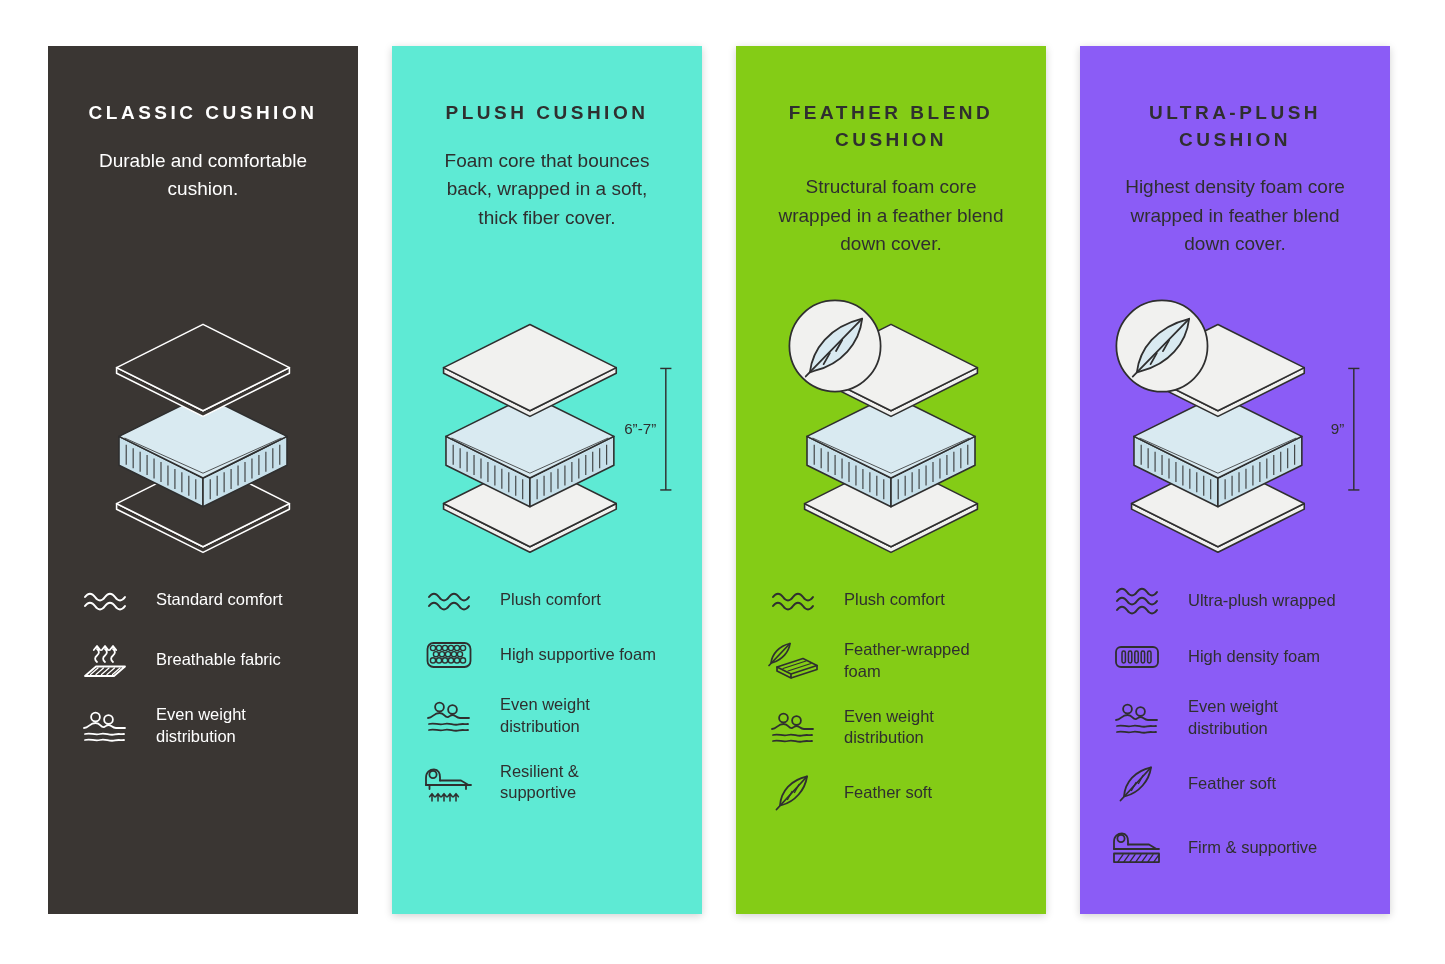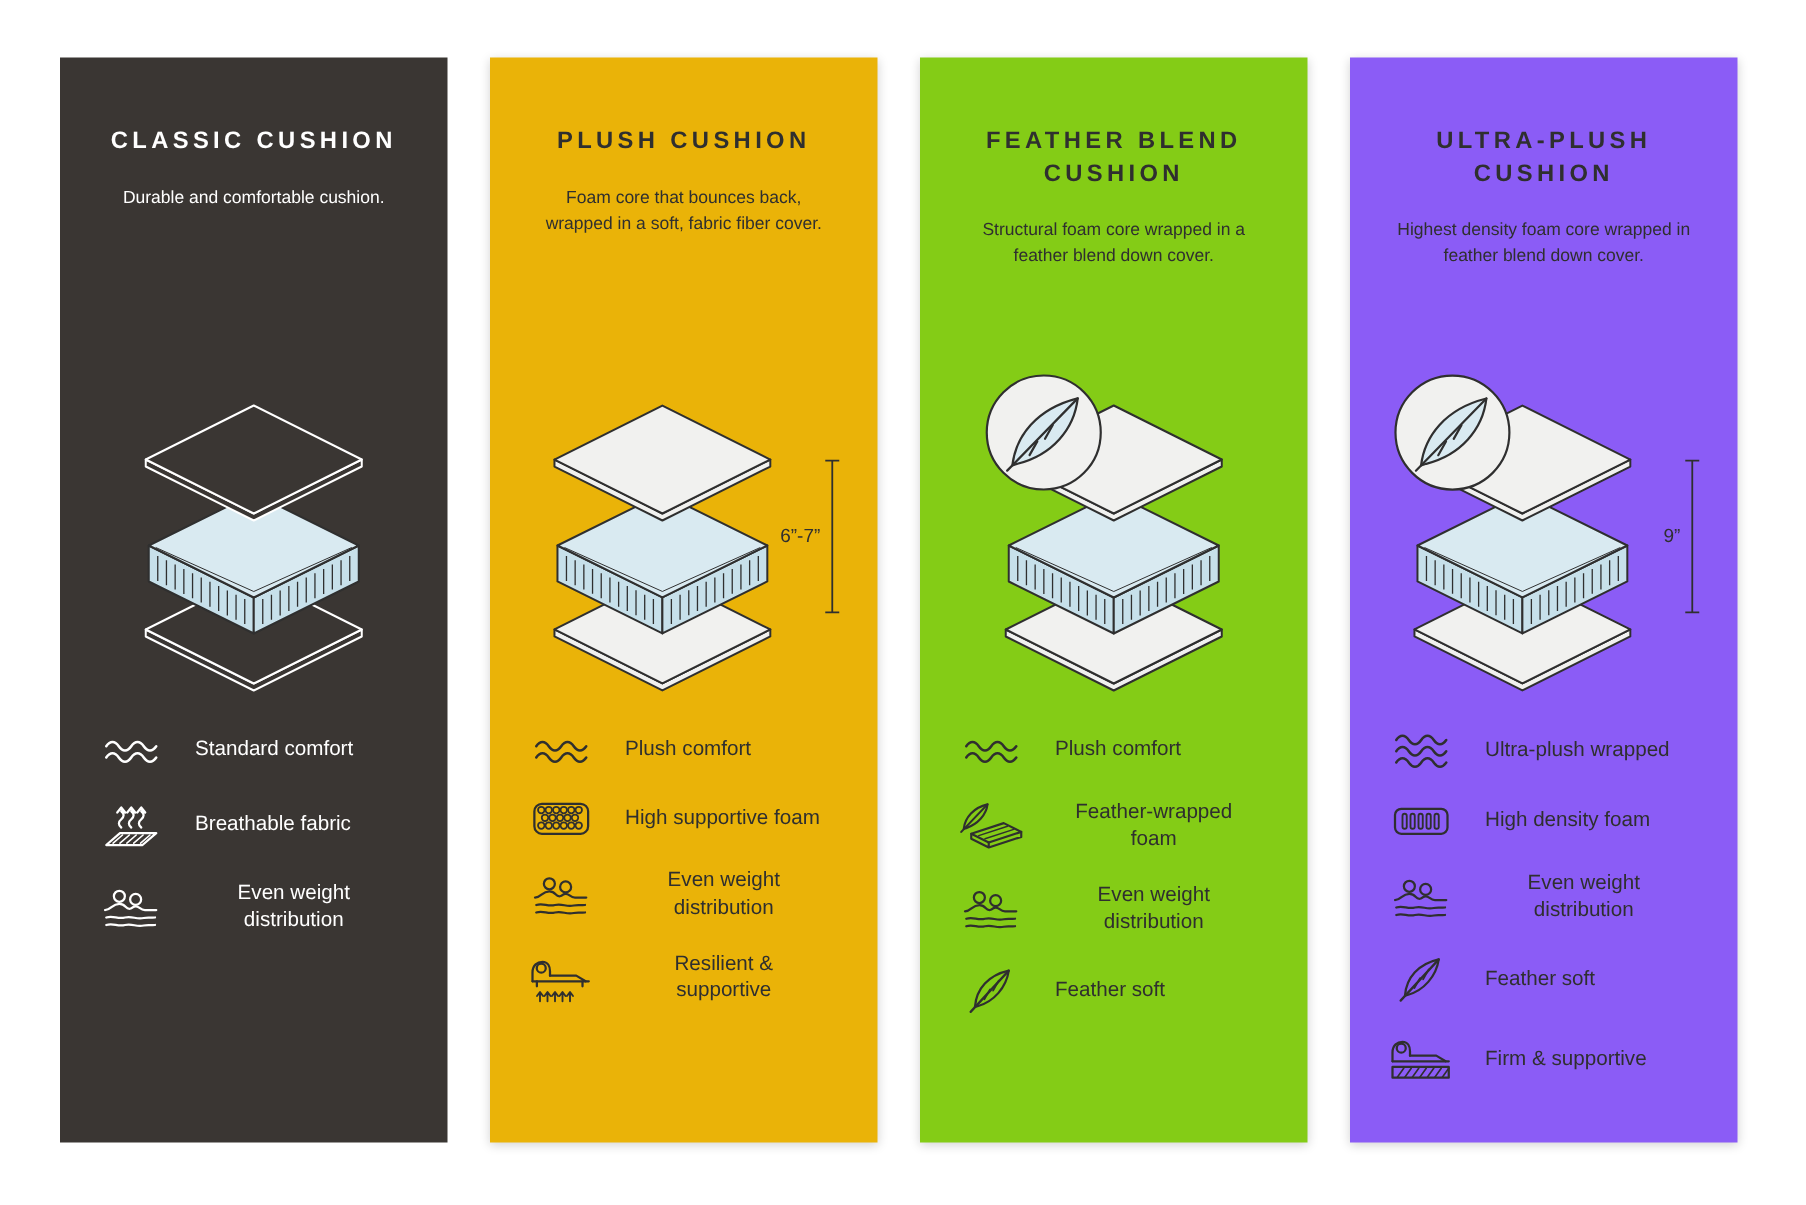--- a/index.html
+++ b/index.html
@@ -28,34 +28,34 @@
   }
   .card-title {
     margin: 0;
     font-size: 19px; font-weight: bold;
     letter-spacing: 3.5px;
     text-align: center; line-height: 1.4;
     max-width: 258px;
   }
   .card-desc {
     margin: 20px 0 0;
-    font-size: 14px; line-height: 1.5;
+    font-size: 19px; line-height: 1.5;
     text-align: center;
     max-width: 242px;
   }
   .diagram-wrap {
     height: 280px;
     display: flex; align-items: center; justify-content: center;
   }
   .features {
     margin-top: 14px;
     display: flex; flex-direction: column; gap: 23px;
     width: 250px;
   }
-  .feature { display: flex; align-items: center; gap: 24px; text-align: center; }
+  .feature { display: flex; align-items: center; gap: 24px; }
   .f-ic { width: 54px; flex-shrink: 0; display: flex; justify-content: center; }
   .f-ic svg { display: block; }
   .f-label { font-size: 16.5px; line-height: 1.32; max-width: 158px; }
   svg text { font-family: "Liberation Sans", sans-serif; }
 </style>
 </head>
 <body style="background: rgb(255, 255, 255);">
 
 <div class="page">
   <div class="cards" id="cards">
@@ -139,24 +139,24 @@
                   <path d="M4 20 C9 20 9.5 15 15.5 15 C21 15 20 19.5 24 19 C26.5 18.6 26 17 28.5 17 C31.5 17 32 20 36 20 L45 20"></path>
                   <path d="M5 26 C11 24.2 14 27.6 20 26 C26 24.4 29 28 35 26.4 C38.5 25.5 41 26.4 44 26"></path>
                   <path d="M5 32 C11 30.2 14 33.6 20 32 C26 30.4 29 34 35 32.4 C38.5 31.5 41 32.4 44 32"></path>
                 </g>
               </svg>
             </span>
     <span class="f-label">Even weight distribution</span>
   </div>
         </div>
   </section>
-      <section class="card light" style="background: #eab308;">
+      <section class="card light" style="background: #5eead4;">
     <div class="card-head">
       <h2 class="card-title">PLUSH CUSHION</h2>
-      <p class="card-desc">Foam core that bounces back, wrapped in a soft, fabric fiber cover.</p>
+      <p class="card-desc">Foam core that bounces back, wrapped in a soft, thick fiber cover.</p>
     </div>
     <div class="diagram-wrap">
           <svg viewBox="0 0 344 330" width="275" height="264">
             <g>
               <path d="M42 257 L150 311 L258 257 L258 264 L150 318 L42 264 Z" fill="#f1f1ef" stroke="#2f2f2f" stroke-width="2" stroke-linejoin="round"></path>
               <polygon points="150,203 258,257 150,311 42,257" fill="#f1f1ef" stroke="#2f2f2f" stroke-width="2" stroke-linejoin="round"></polygon>
             </g>
             <g stroke-linejoin="round">
               <polygon points="45,173 150,225 150,261 45,209" fill="#c7e0ea" stroke="#2f2f2f" stroke-width="2"></polygon>
               <polygon points="150,225 255,173 255,209 150,261" fill="#c7e0ea" stroke="#2f2f2f" stroke-width="2"></polygon>

